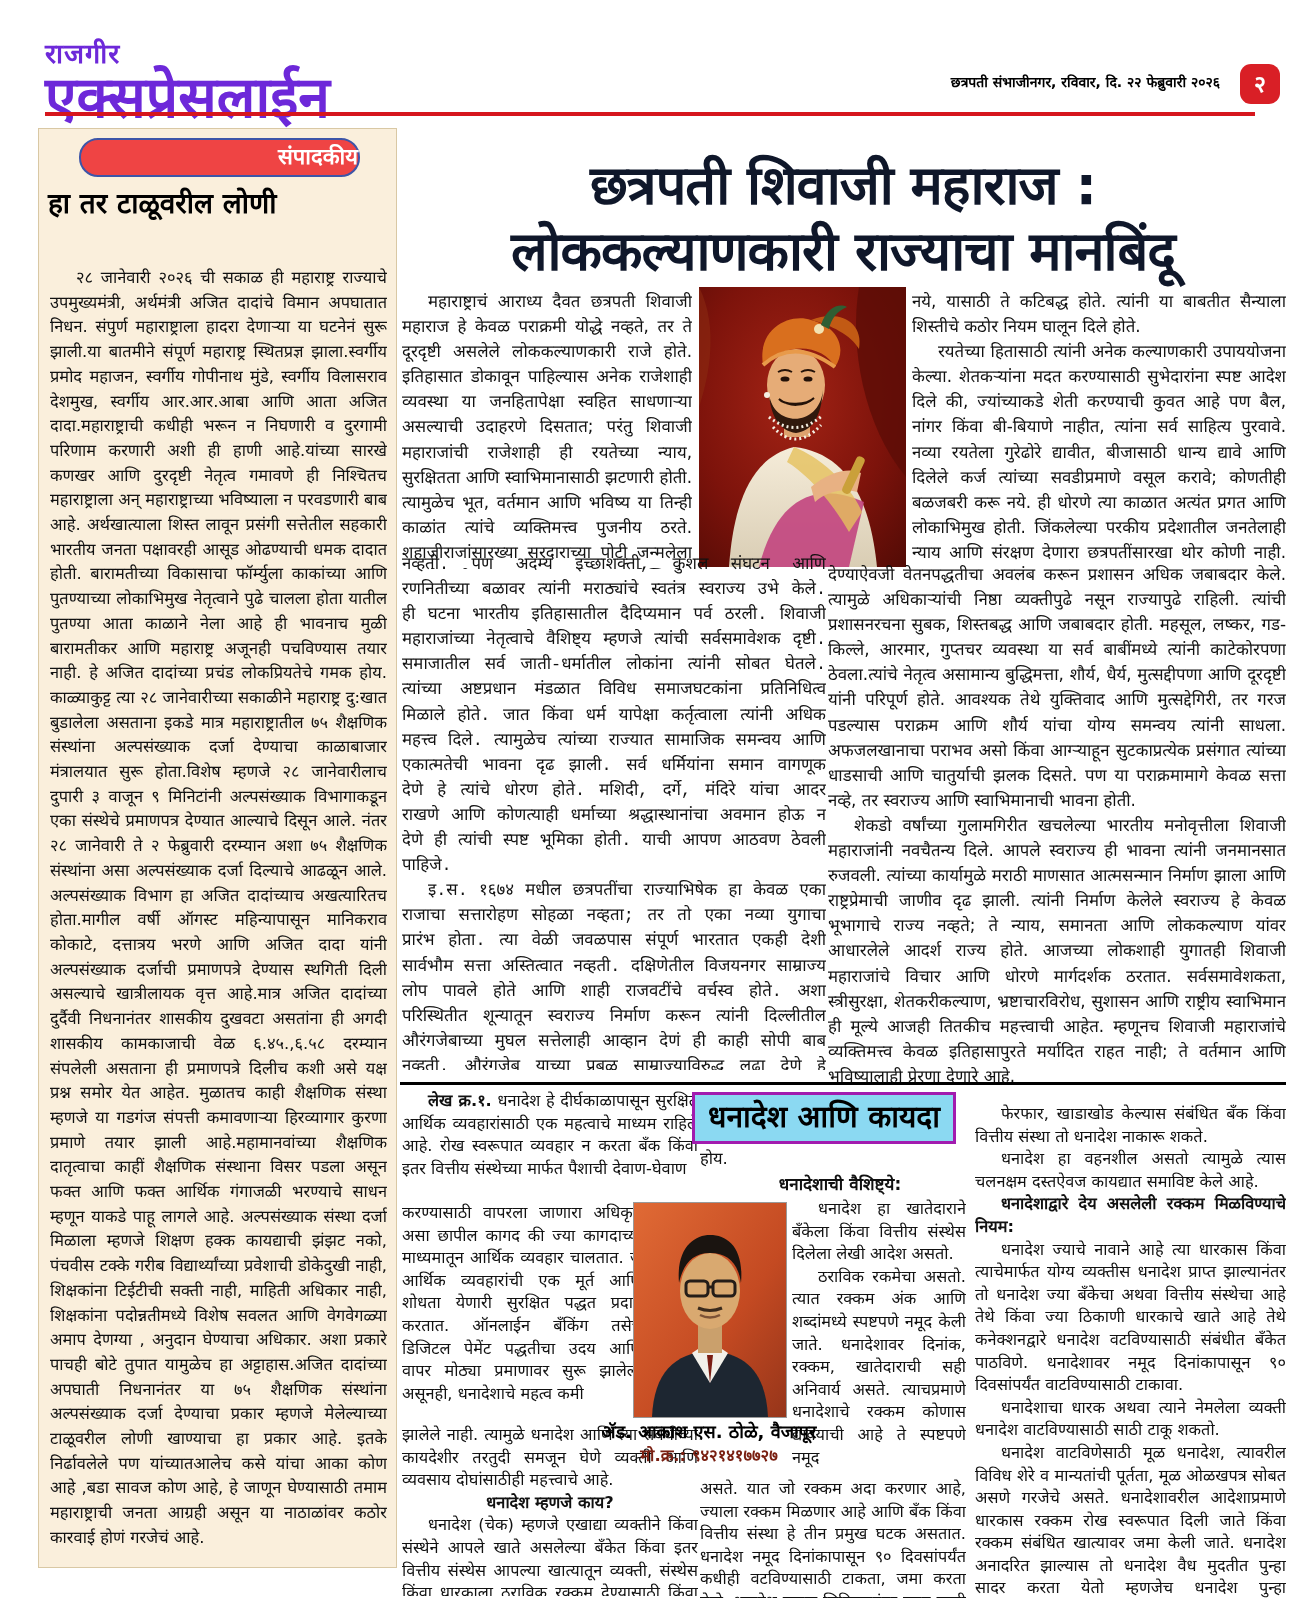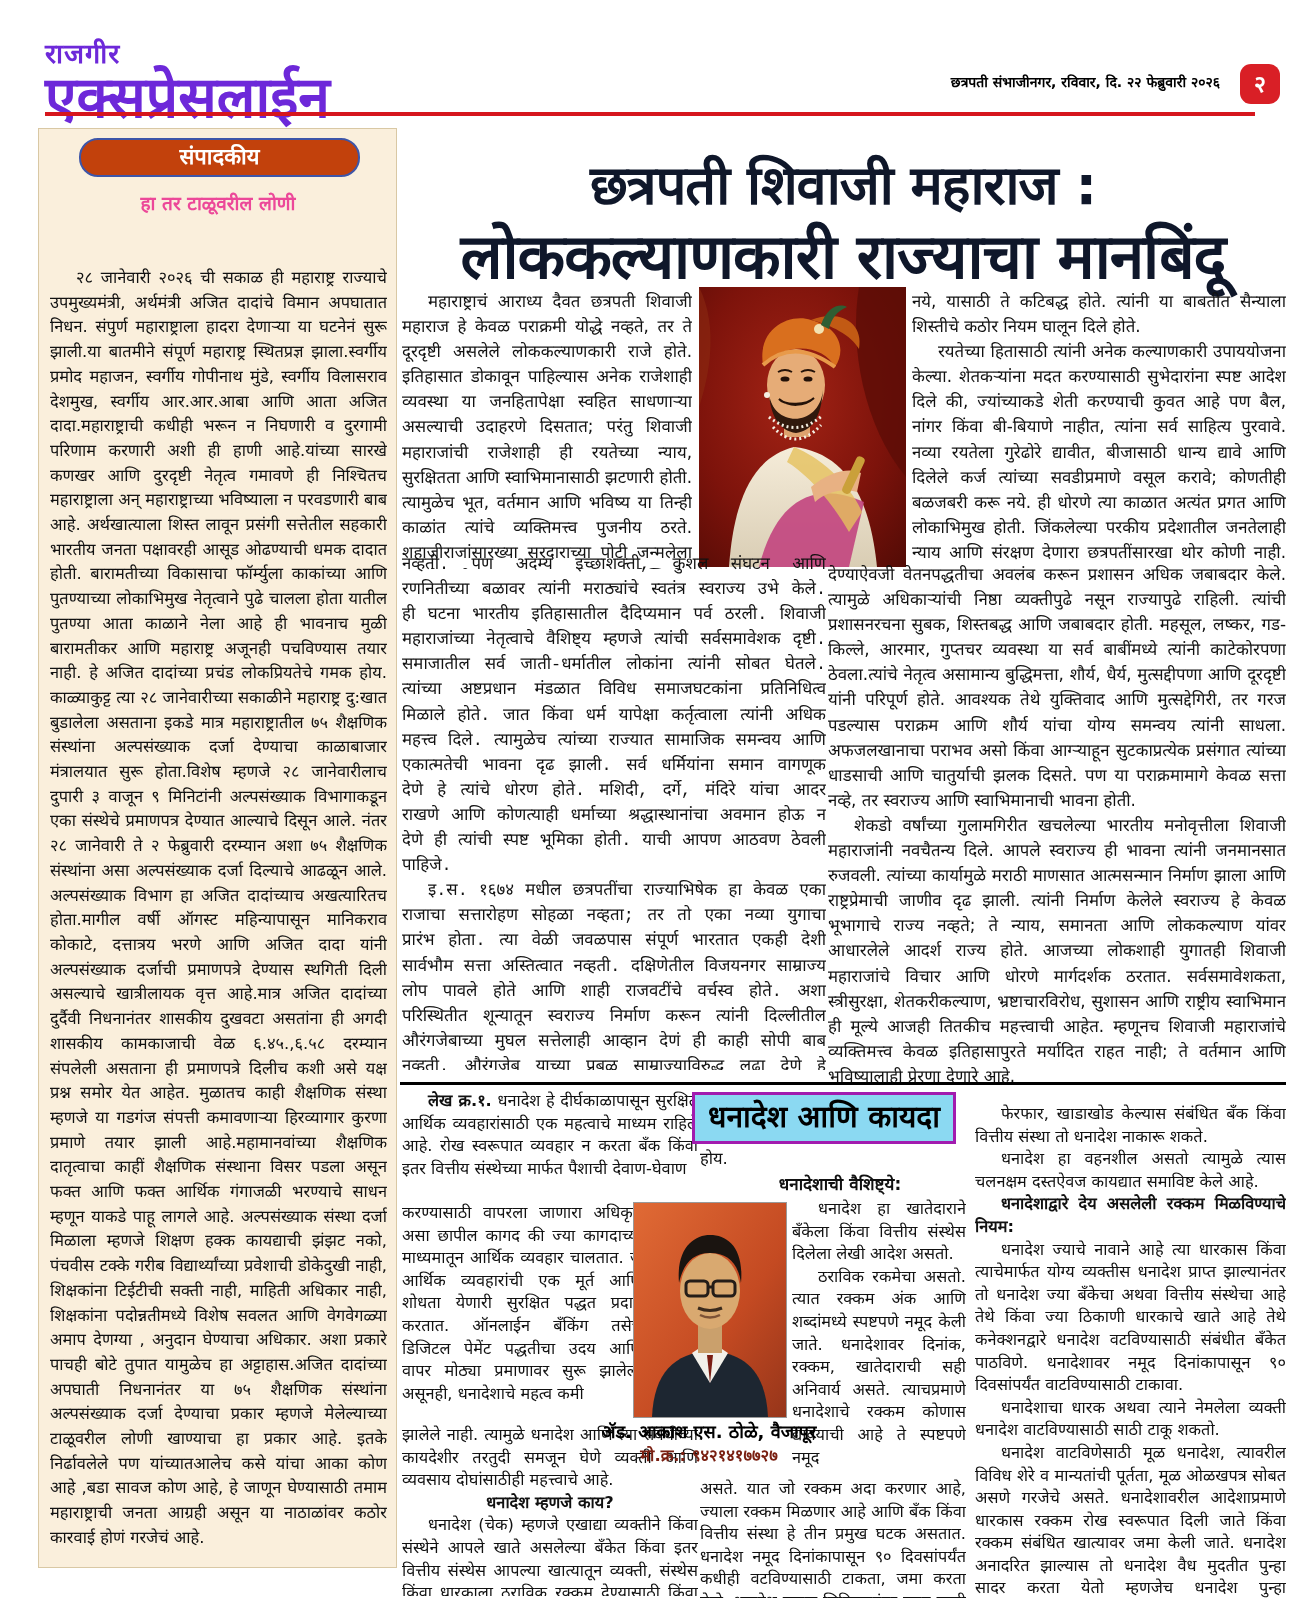--- a/index.html
+++ b/index.html
@@ -13,28 +13,28 @@
   
   #masthead{left:45px;top:40px;width:330px;color:#6d28d9;line-height:1;}
   #masthead .m1{font-size:27px;font-weight:bold;letter-spacing:1px;}
   #masthead .m2{font-size:57px;font-weight:bold;letter-spacing:0px;margin-top:2px;}
   #dateline{left:640px;top:72px;width:580px;text-align:right;font-size:14px;font-weight:bold;color:#000;}
   #page-badge{left:1240px;top:64px;width:40px;height:40px;background:#d91f26;border-radius:11px;
               color:#fff;font-size:23px;font-weight:bold;text-align:center;line-height:40px;}
   #top-rule{left:45px;top:112px;width:1210px;height:4px;background:#d6161d;}
   
   #edit-panel{left:38px;top:128px;width:357px;height:1438px;background:#faefdc;border:1px solid #d9c8a4;}
-  #edit-pill{left:79px;top:138px;width:277px;height:35px;background:#c2410c;border:2px solid #3d55a8;
-             border-radius:19px;color:#fff;font-size:22px;font-weight:bold;text-align:center;line-height:33px;}
-  #edit-title{left:48px;top:184px;width:340px;text-align:center;font-size:19px;font-weight:bold;line-height:39px;color:#ec4899;}
+  #edit-pill{left:79px;top:138px;width:277px;height:35px;background:#ef4444;border:2px solid #3d55a8;
+             border-radius:19px;color:#fff;font-size:22px;font-weight:bold;text-align:right;line-height:33px;}
+  #edit-title{left:48px;top:184px;width:340px;font-size:28px;font-weight:bold;line-height:39px;color:#000000;}
   #edit-body{left:50px;top:266px;width:337px;height:1292px;font-size:16.4px;line-height:24.7px;color:#111;}
   
   .headline{left:400px;width:886px;text-align:center;font-weight:bold;color:#0f172a;letter-spacing:-1px;}
   #headline1{top:146px;font-size:54px;}
-  #headline2{top:212px;font-size:62px;}
+  #headline2{top:212px;font-size:54px;}
   
   .body-txt{font-size:16.8px;line-height:25.1px;color:#111;}
   #blk-a{left:402px;top:289px;width:290px;height:280px;}
   #blk-b{left:912px;top:289px;width:374px;height:274px;}
   #blk-c{left:402px;top:552px;width:424px;height:518px;font-family:Liberation Mono, monospace;}
   #blk-d{left:828px;top:562px;width:458px;height:520px;}
   #shivaji-photo{left:699px;top:287px;width:207px;height:280px;}
   #mid-rule{left:400px;top:1082px;width:886px;height:3px;background:#000;}
   
   .bot-txt{font-size:16.3px;line-height:22.6px;color:#111;}

